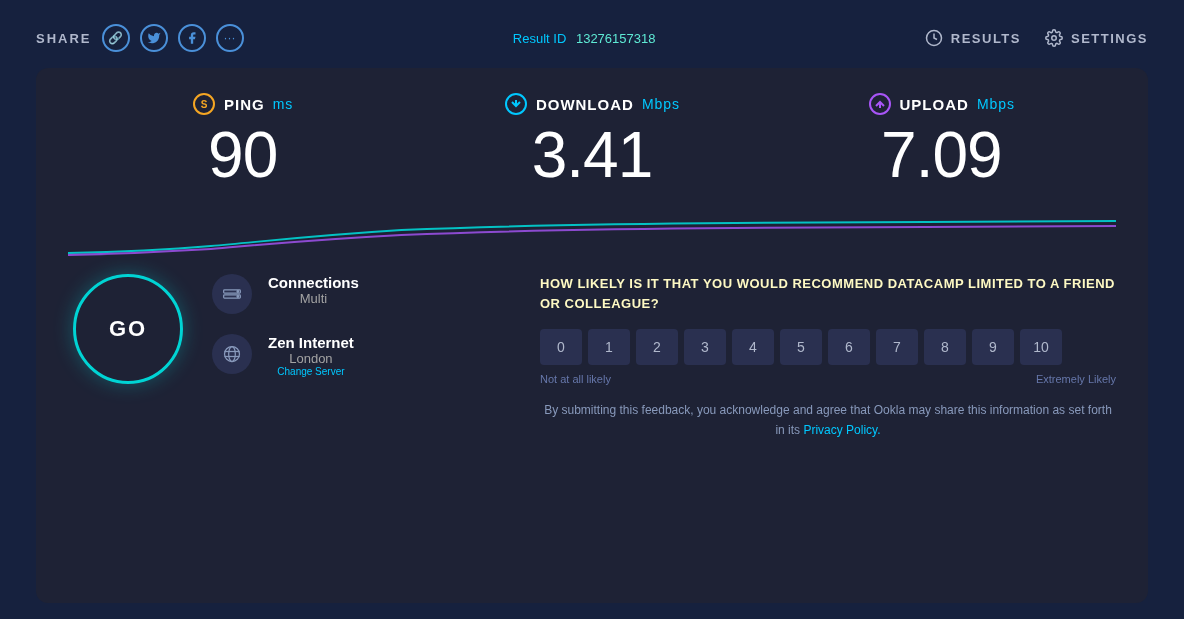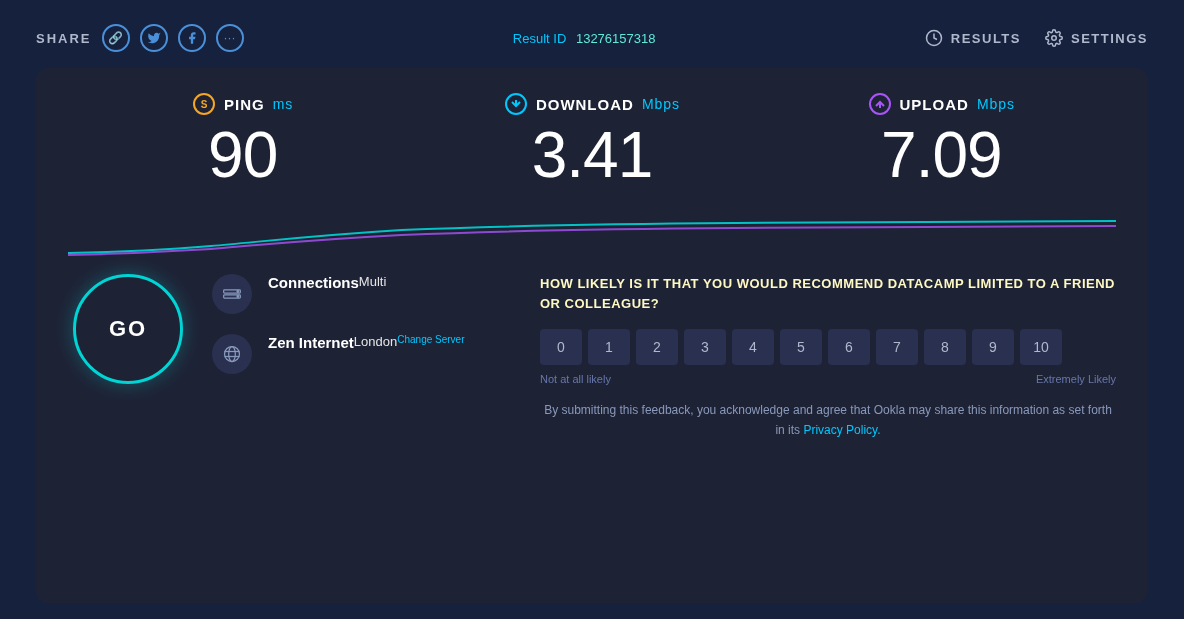--- a/index.html
+++ b/index.html
@@ -180,29 +180,30 @@
       background: #2a3050;
       display: flex;
       align-items: center;
       justify-content: center;
       flex-shrink: 0;
       color: #8899bb;
       font-size: 16px;
     }
     .info-text {
       display: flex;
-      flex-direction: row;
+      flex-direction: column;
+      align-items: center;
     }
     .info-main {
       color: #ffffff;
       font-size: 15px;
       font-weight: 600;
     }
     .info-sub {
-      color: #e5e5e5;
+      color: #a3a3a3;
       font-size: 13px;
     }
     .change-server-link {
       color: #00c8ff;
       font-size: 10px;
       cursor: pointer;
       text-decoration: none;
     }
     
     .nps-section {

